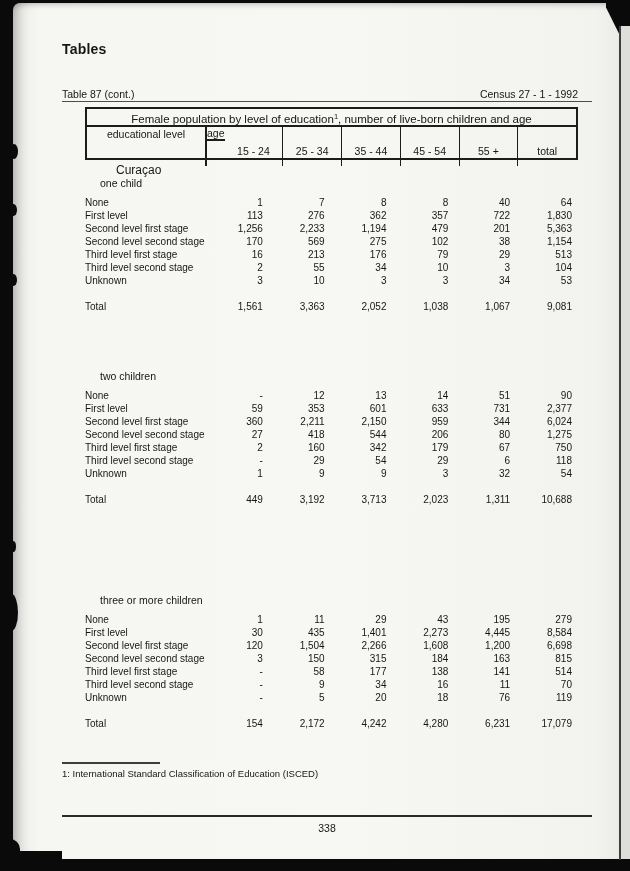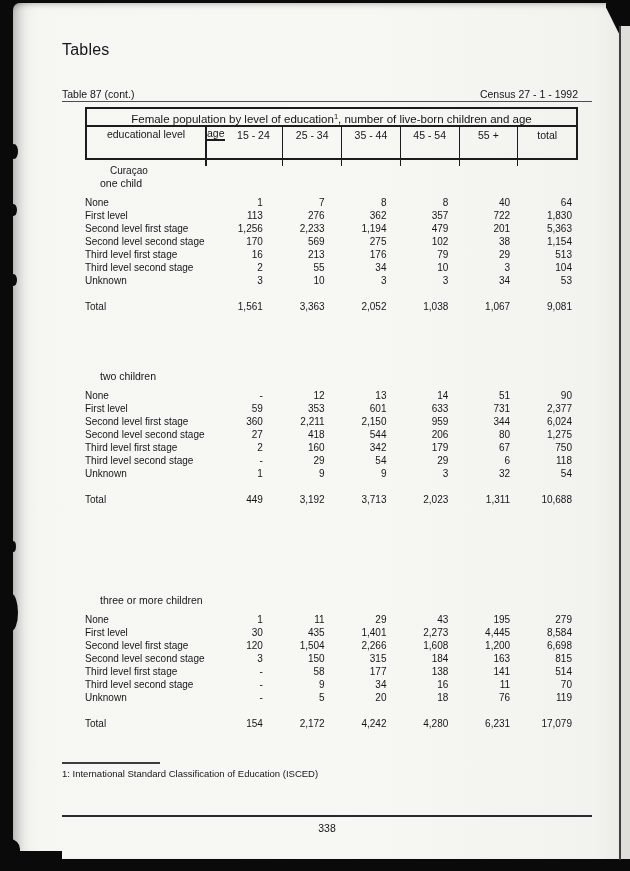--- a/index.html
+++ b/index.html
@@ -9,45 +9,45 @@
     font-family:"Liberation Sans", sans-serif;
     -webkit-font-smoothing:antialiased;
   }
   .page{
     position:absolute;left:13px;top:3px;width:607px;height:856px;
     background:linear-gradient(90deg,#eaeae7 0px,#f6f6f3 26px,#f7f7f4 55%,#f2f2ef 96%,#ebebe8 100%);
     border-radius:7px 2px 0 0;
     box-shadow:inset 0 5px 7px -5px rgba(0,0,0,.35), inset 14px 0 12px -10px rgba(0,0,0,.25);
     color:#161616;
   }
-  .heading{position:absolute;left:49px;top:38px;font-size:16px;letter-spacing:.2px;}
+  .heading{position:absolute;left:49px;top:38px;font-size:14px;letter-spacing:.2px;font-weight:bold;}
   .caption{position:absolute;left:49px;top:85px;width:516px;font-size:10.5px;display:flex;justify-content:space-between;text-align:center;}
   .caption-rule{position:absolute;left:49px;top:98px;width:530px;height:1px;background:#4d4d4d;}
   
   .tbox{
     position:absolute;left:72px;top:104px;width:493px;height:53px;
     border:2px solid #1c1c1c;box-sizing:border-box;background:transparent;
   }
   .tbox-title{
     height:16px;line-height:16px;border-bottom:2px solid #1c1c1c;
     text-align:center;font-size:11.5px;white-space:nowrap;
   }
   .tbox-title sup{font-size:7.5px;vertical-align:4px;}
   .tbox-lower{display:flex;height:39px;}
   .edu-cell{
     width:120px;border-right:2px solid #1c1c1c;box-sizing:border-box;
     font-size:10.5px;text-align:center;padding-top:1px;
   }
   .age-area{flex:1;display:flex;flex-direction:row;}
   .age-label{height:12px;line-height:12px;border-bottom:2px solid #1c1c1c;text-align:center;font-size:10.5px;}
   .age-cols{flex:1;display:flex;}
-  .age-col{flex:1;border-right:1.5px solid #1c1c1c;box-sizing:border-box;text-align:center;font-size:10.5px;padding-top:2px;}
+  .age-col{flex:1;border-right:1.5px solid #1c1c1c;box-sizing:border-box;text-align:center;font-size:10.5px;padding-top:18px;}
   .age-col:last-child{border-right:none;}
   
-  .region{position:absolute;left:97px;top:161px;font-size:10px;height:13px;line-height:13px;}
+  .region{position:absolute;left:103px;top:161px;font-size:12px;height:13px;line-height:13px;}
   #sections{position:absolute;left:72px;top:174px;width:493px;}
   .section-title{font-size:10.5px;height:13px;line-height:13px;padding-left:15px;}
   .section.s2{margin-top:57px;}
   .section.s3{margin-top:88px;}
   .rows{margin-top:6px;}
   .trow{
     display:grid;grid-template-columns:122px repeat(6,61.83px);
     height:13px;line-height:13px;font-size:10px;
   }
   .trow .rlabel{text-align:left;white-space:nowrap;}

